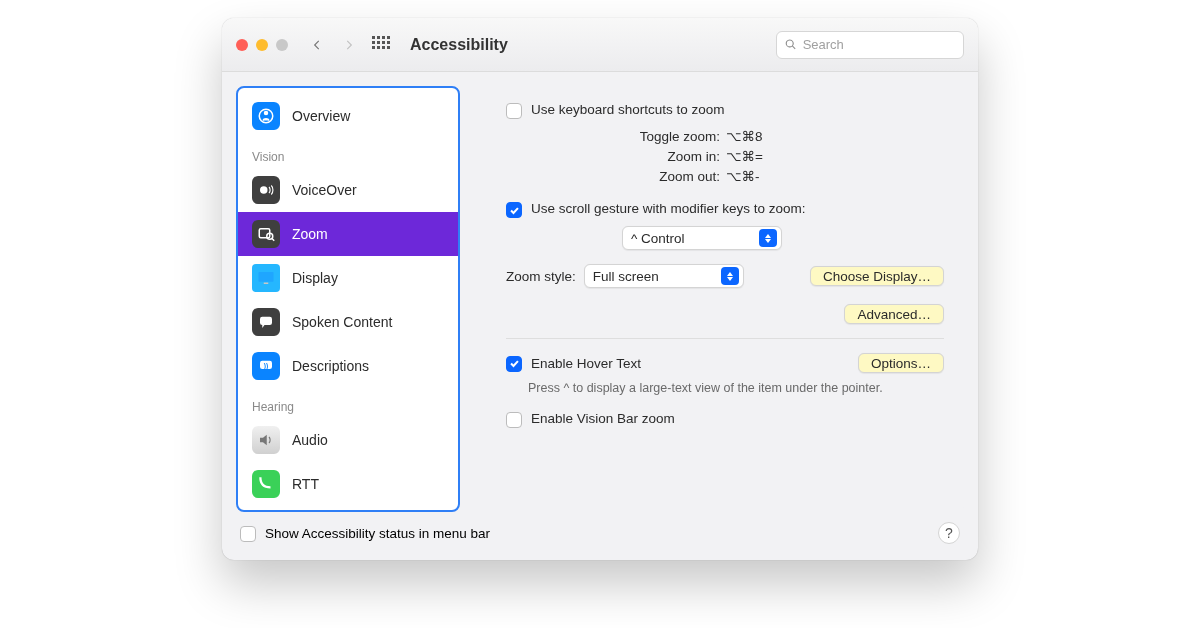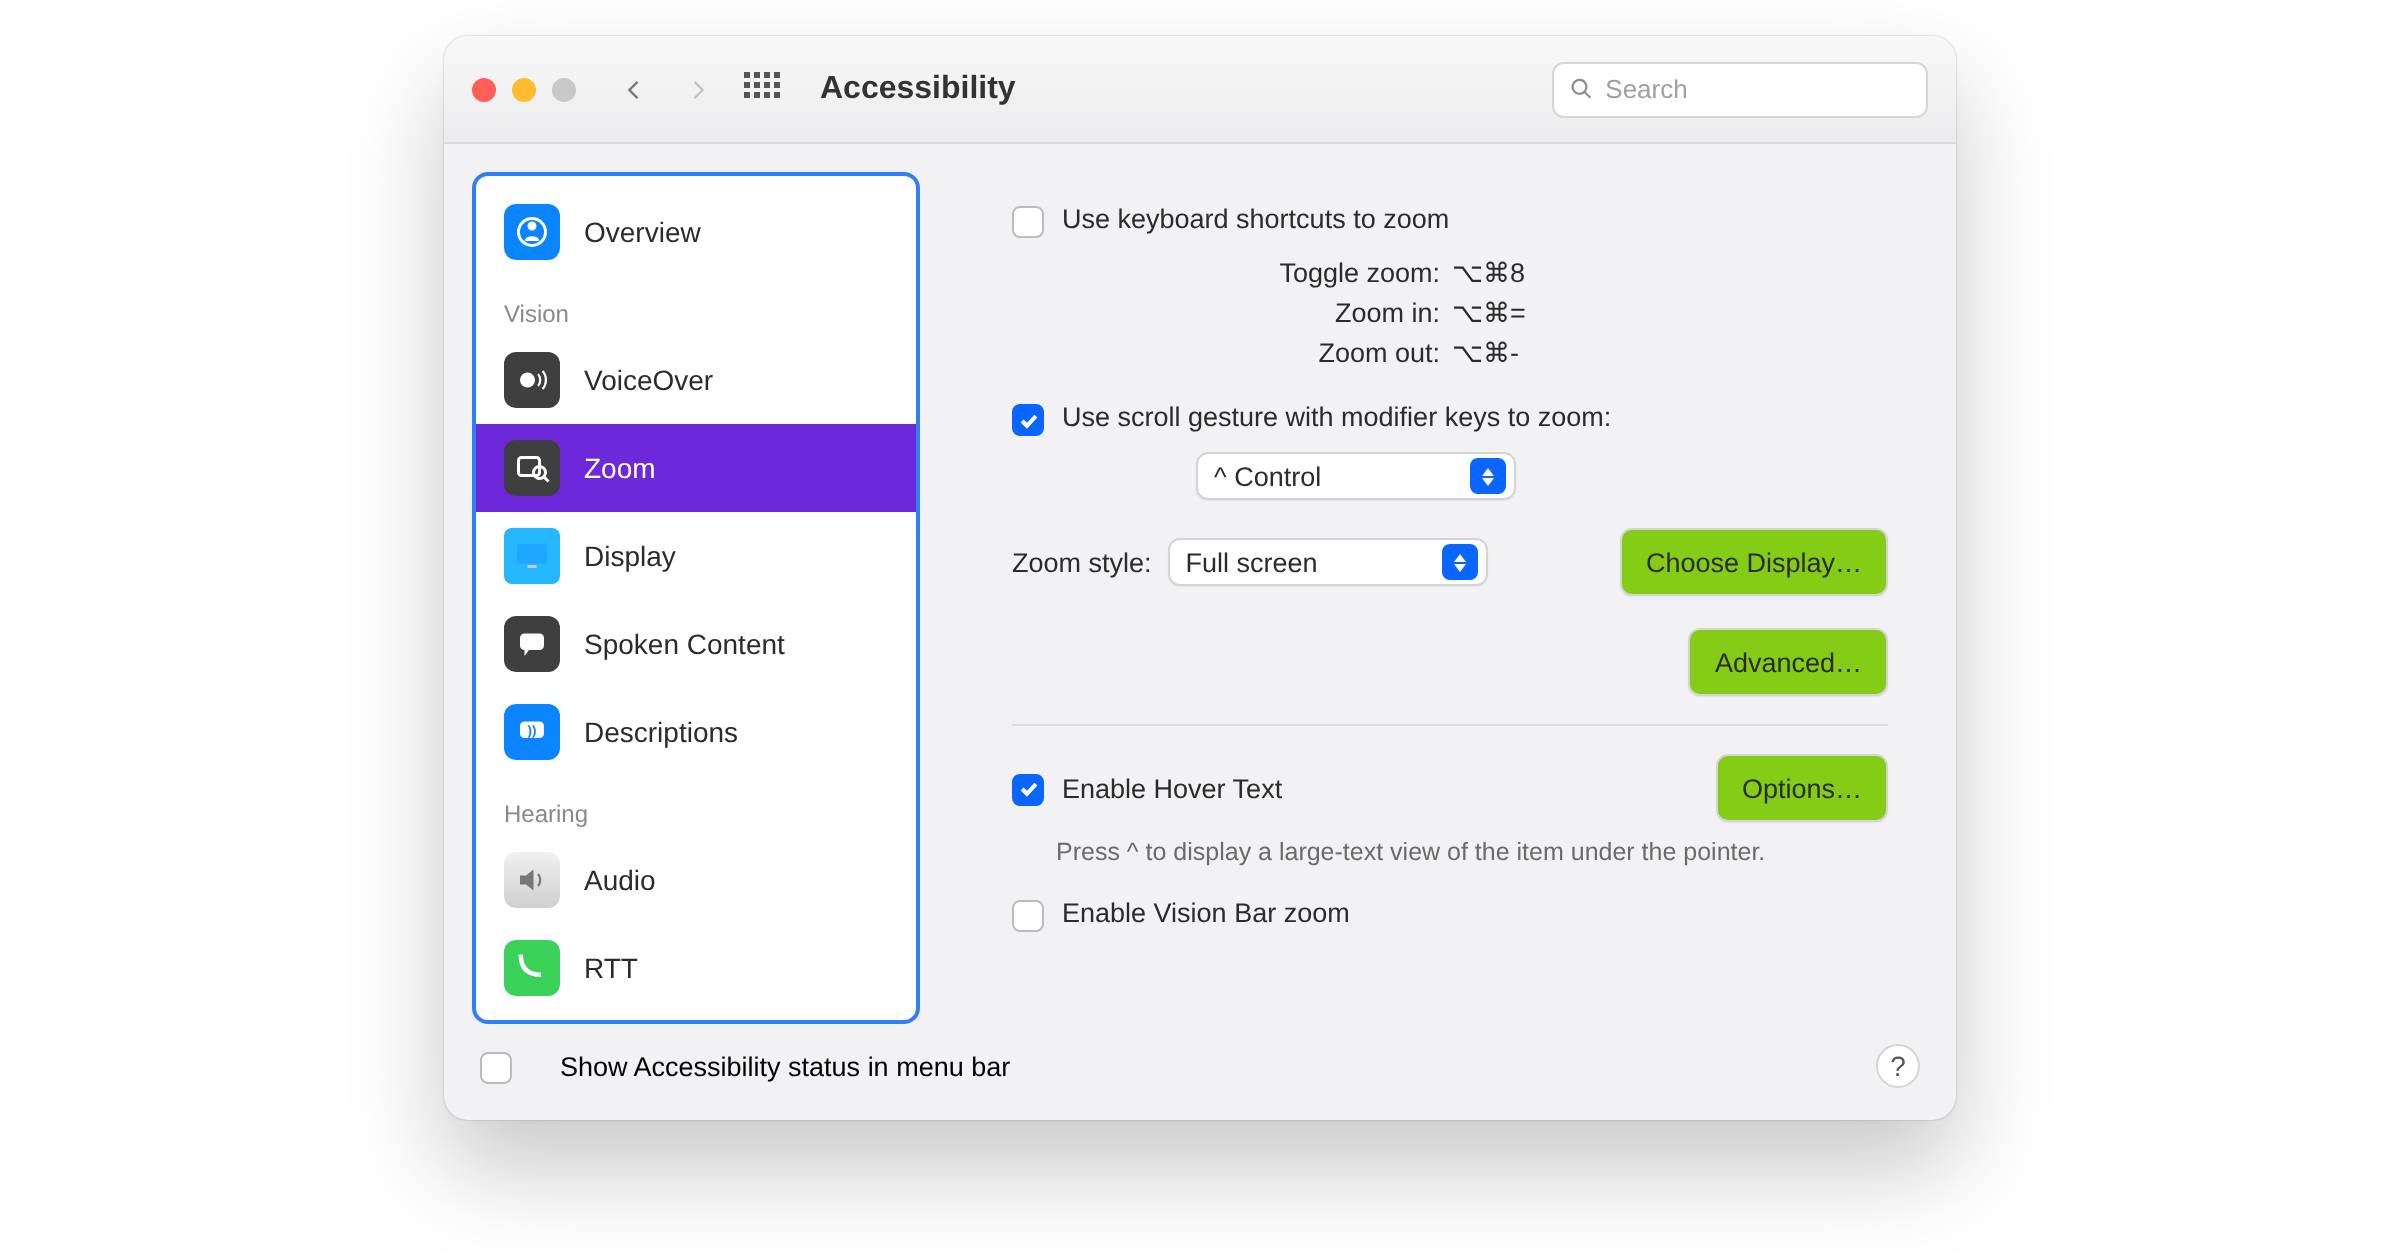--- a/index.html
+++ b/index.html
@@ -94,29 +94,29 @@
   }
   .stepper::before,.stepper::after{
     content:"";width:0;height:0;border-left:3px solid transparent;
     border-right:3px solid transparent;
   }
   .stepper::before{border-bottom:4px solid #fff;margin-bottom:1px;}
   .stepper::after{border-top:4px solid #fff;}
   .zoom-style-row{display:flex;align-items:center;margin:14px 0 16px 0;}
   .zoom-style-row .lbl{margin-right:8px;}
   .macbutton{
-    background:#84cc16;border:1px solid #d4d4d4;border-radius:6px;
-    height:34px;padding:0 12px;font-size:13.5px;display:inline-flex;align-items:center;
+    background:#fef9c3;border:1px solid #d4d4d4;border-radius:6px;
+    height:20px;padding:0 12px;font-size:13.5px;display:inline-flex;align-items:center;
     box-shadow: 0 0.5px 1px rgba(0,0,0,0.06);
   }
   .right{margin-left:auto;}
   hr{border:none;border-top:1px solid #dedede;margin:4px 0 14px 0;}
   .hint{font-size:12.5px;color:#6a6a6a;margin:6px 0 16px 22px;}
   .footer{
-    display:flex;align-items:center;padding:0 18px 16px 18px;font-size:13.5px;gap:24px;
+    display:flex;align-items:center;padding:0 18px 16px 18px;font-size:13.5px;gap:9px;
   }
   .help{
     margin-left:auto;width:22px;height:22px;border-radius:50%;background:#fff;
     border:1px solid #d4d4d4;display:flex;align-items:center;justify-content:center;
     font-size:14px;color:#555;font-weight:500;
   }
 </style>
 </head>
 <body>
 
@@ -261,21 +261,21 @@
       </div>
 
       <div class="row">
         <div class="checkbox checked">
             <svg viewBox="0 0 16 16">
               <polyline points="3 8 6.5 11.5 13 4.5"></polyline>
             </svg>
           </div>
         <span>Use scroll gesture with modifier keys to zoom:</span>
       </div>
-      <div style="margin:4px 0 0 92px;">
+      <div style="margin:4px 0 0 116px;">
         <div class="macselect" style="width:160px;">
           <span>^ Control</span>
           <span class="right stepper"></span>
         </div>
       </div>
 
       <div class="zoom-style-row">
         <span class="lbl">Zoom style:</span>
         <div class="macselect" style="width:160px;">
           <span>Full screen</span>

